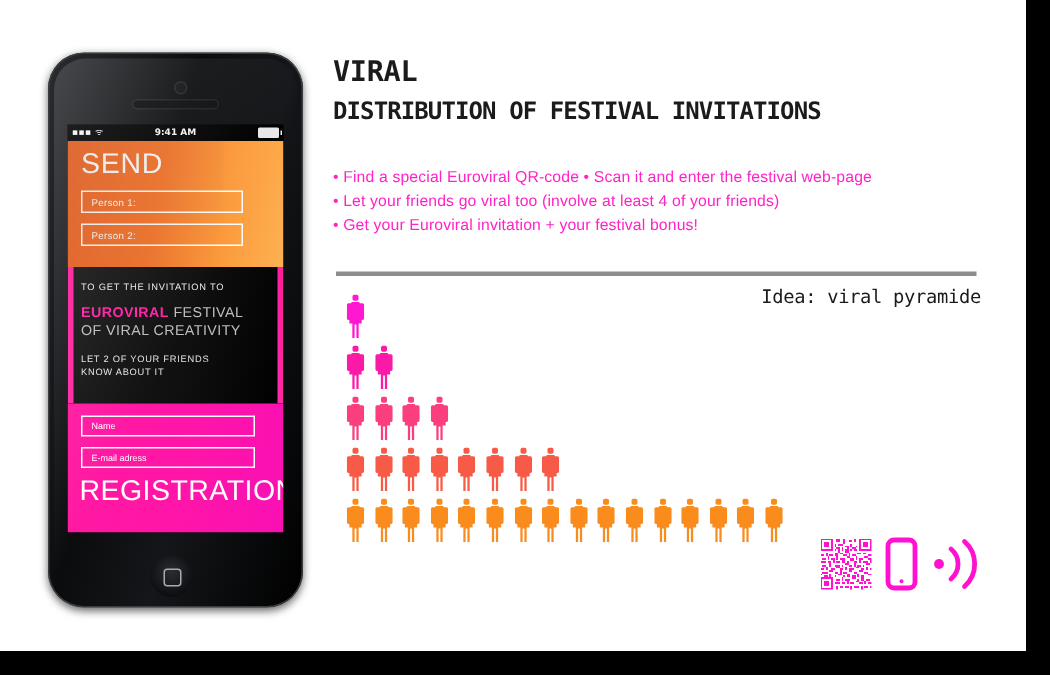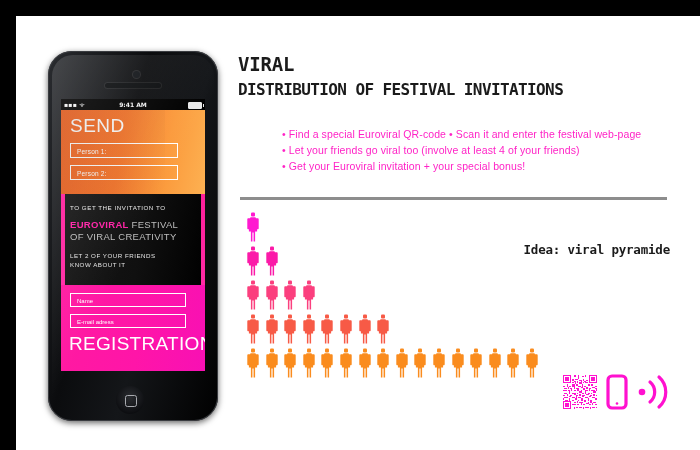--- a/index.html
+++ b/index.html
@@ -14,21 +14,21 @@
     font-family: "DejaVu Sans", sans-serif;
   }
 
   
   #poster {
     position: relative;
     width: 700px;
     height: 450px;
     background: #000000;
     box-sizing: border-box;
-    padding: 16px;
+    padding: 0;
   }
   #canvas {
     position: relative;
     width: 684px;
     height: 434px;
     background: #ffffff;
     overflow: hidden;
   }
 
   
@@ -251,40 +251,38 @@
   .headline .l2 { font-size: 16px; letter-spacing: -0.6px; }
 
   .bullets {
     position: absolute;
     left: 0; top: 110px;
     color: #ff22c6;
     font-family: "Liberation Sans", sans-serif;
     font-size: 10.5px;
     line-height: 16px;
     letter-spacing: .1px;
-    margin-left: 44px;
   }
   .bullets div { white-space: nowrap; }
 
   .rule {
     position: absolute;
     left: 2px; top: 181px;
     width: 427px; height: 3px;
     background: #8d8d8d;
   }
 
   .idea {
     position: absolute;
     right: 16px; top: 190px;
     font-family: "DejaVu Sans Mono", monospace;
-    font-weight: bold;
+    font-weight: normal;
     font-size: 12.5px;
     color: #1b1b1b;
     letter-spacing: -.2px;
-    margin-top: 36px;
   }
 
   
   .pyramid {
     position: absolute;
     left: 8px;
     top: 196px;
   }
   .prow { display: flex; }
   .prow + .prow { margin-top: 4px; }
@@ -357,21 +355,21 @@
     <div id="content">
 
       <div class="headline">
         <div class="l1">VIRAL</div>
         <div class="l2">DISTRIBUTION OF FESTIVAL INVITATIONS</div>
       </div>
 
       <div class="bullets">
         <div>• Find a special Euroviral QR-code • Scan it and enter the festival web-page</div>
         <div>• Let your friends go viral too (involve at least 4 of your friends)</div>
-        <div>• Get your Euroviral invitation + your special bonus!</div>
+        <div>• Get your Euroviral invitation + your festival bonus!</div>
       </div>
 
       <div class="rule"></div>
 
       <div class="idea">Idea: viral pyramide</div>
 
       <div class="pyramid" id="pyramid">
           <div class="prow" style="gap: 4.6px;">
             <svg class="figure" width="14" height="30" viewBox="0 0 14 30">
               <g fill="#ff18d0">

